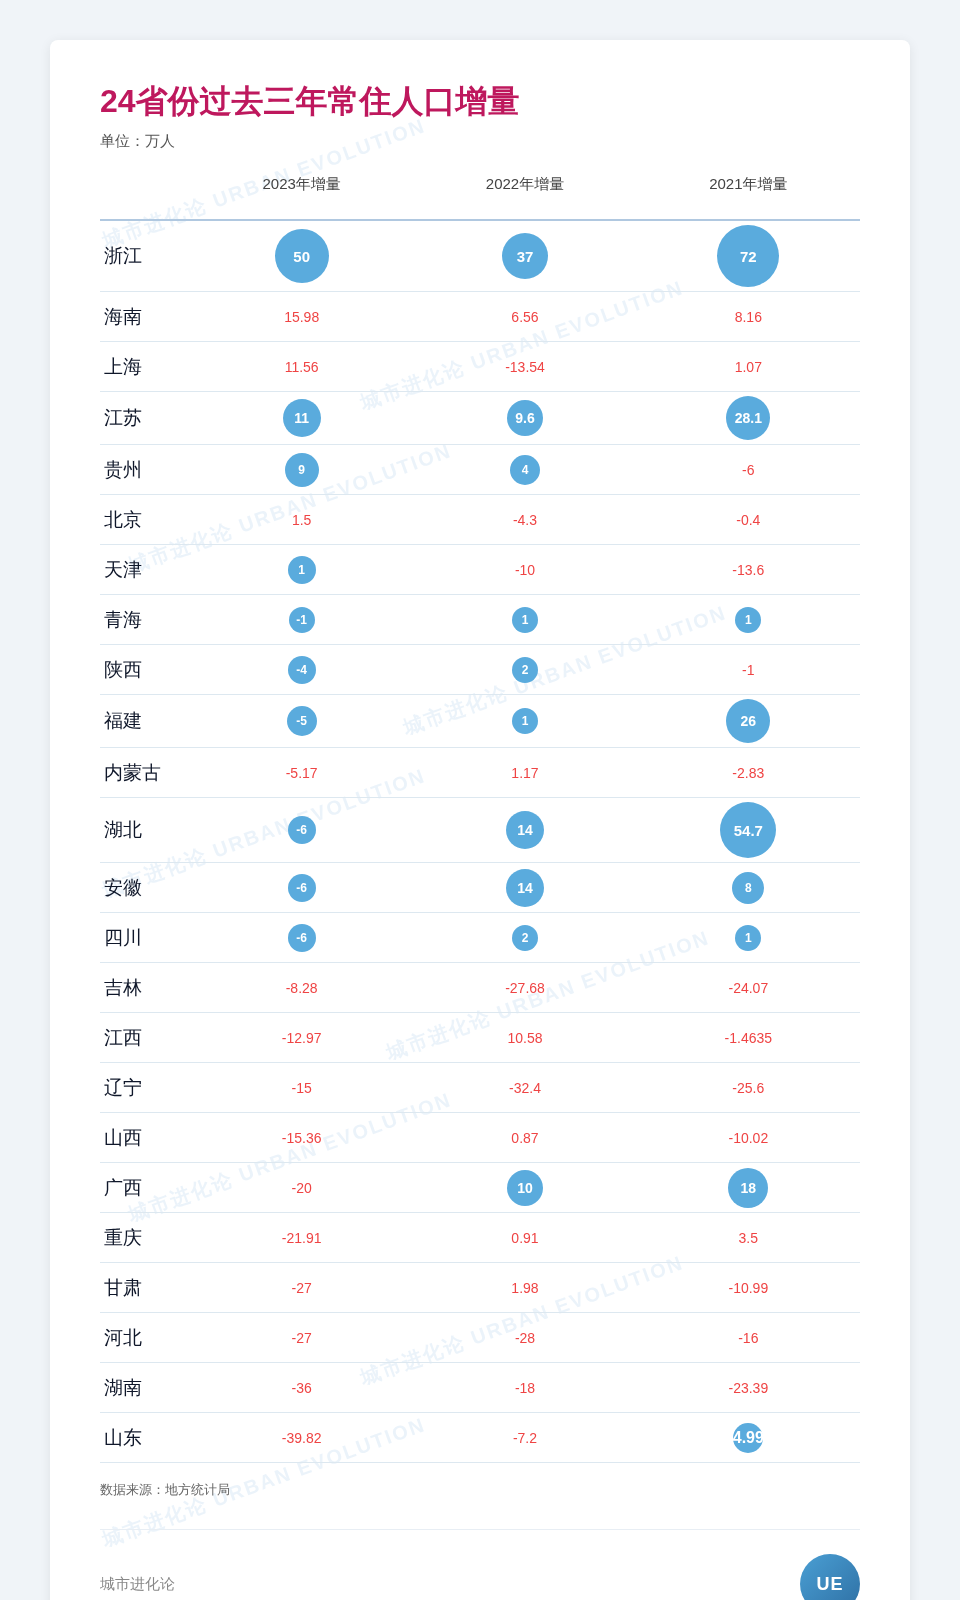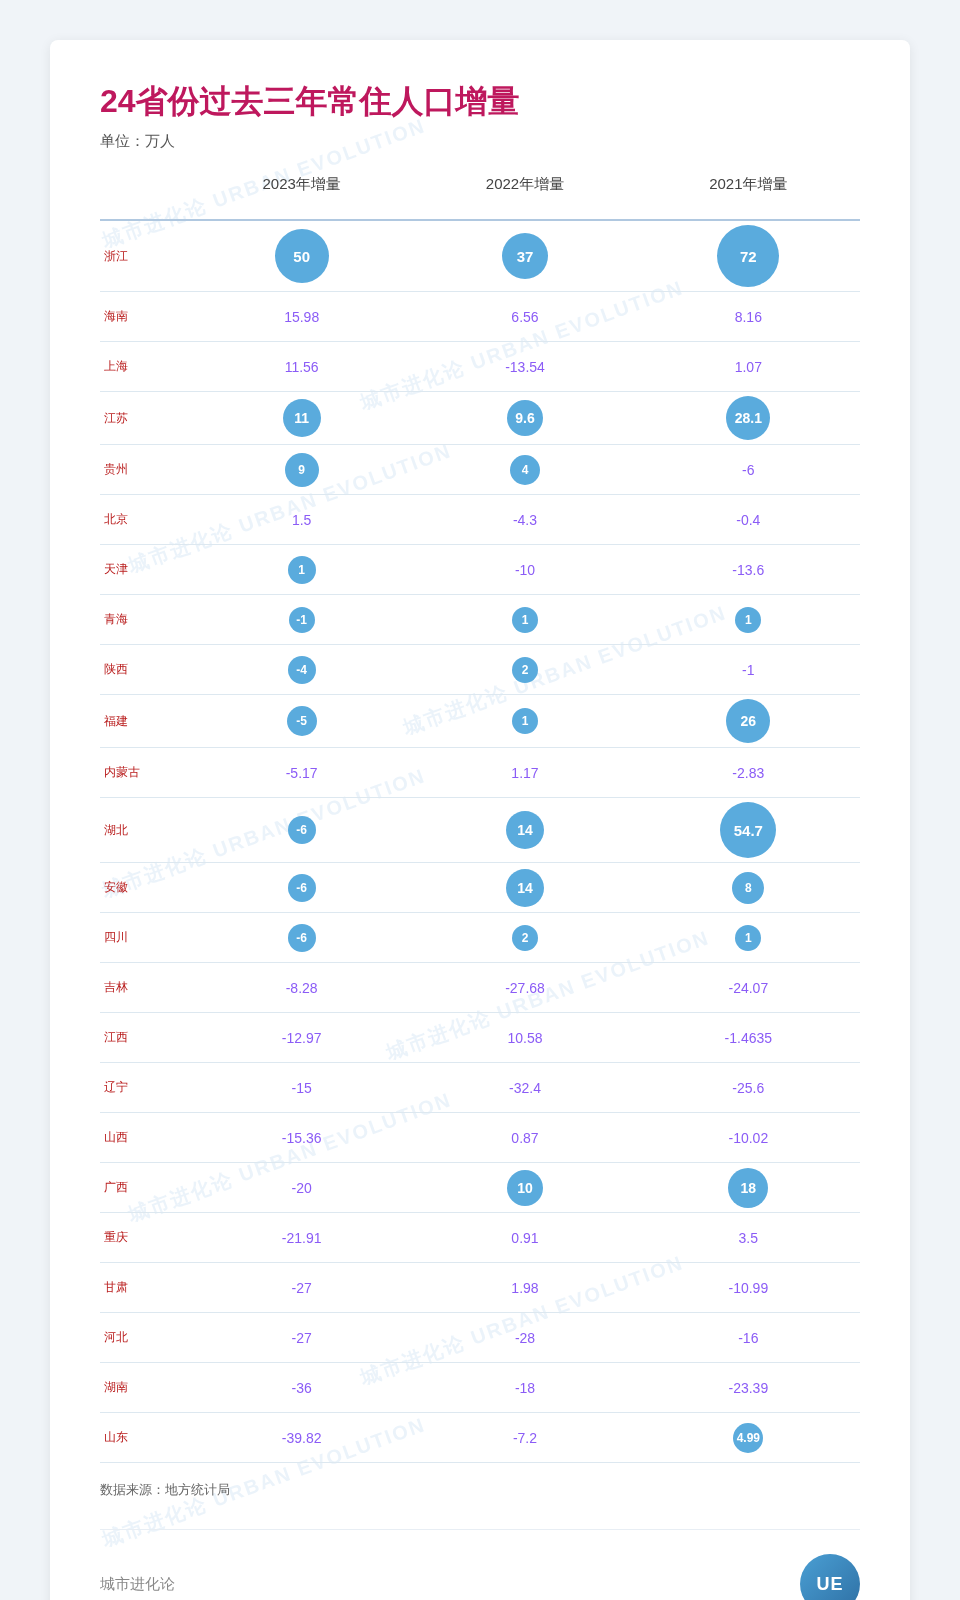--- a/index.html
+++ b/index.html
@@ -65,42 +65,42 @@
     .col-header:first-child { text-align: left; }
     .data-row {
       display: grid;
       grid-template-columns: 90px 1fr 1fr 1fr;
       align-items: center;
       border-bottom: 1px solid #dde8f0;
       min-height: 50px;
       padding: 4px 0;
     }
     .row-label {
-      font-size: 12px;
-      color: #b91c1c;
+      font-size: 19px;
+      color: #0f172a;
       padding-left: 4px;
     }
     .cell {
       display: flex;
       justify-content: center;
       align-items: center;
     }
     .bubble {
       border-radius: 50%;
       background: #5aabdd;
       color: #fff;
       font-weight: bold;
       display: flex;
       align-items: center;
       justify-content: center;
       font-size: 13px;
     }
     .plain-value {
       font-size: 14px;
-      color: #8b5cf6;
+      color: #ef4444;
       text-align: center;
     }
     .footer-source {
       font-size: 13px;
       color: #666;
       margin-top: 18px;
     }
     .footer-brand {
       display: flex;
       justify-content: space-between;
@@ -434,21 +434,21 @@
           </div>
           <div class="data-row">
             <div class="row-label">山东</div>
             <div class="cell">
               <span class="plain-value">-39.82</span>
             </div>
             <div class="cell">
               <span class="plain-value">-7.2</span>
             </div>
             <div class="cell">
-              <div class="bubble" style="width: 30px; height: 30px; font-size: 12px;">4.99</div>
+              <div class="bubble" style="width: 30px; height: 30px; font-size: 16px;">4.99</div>
             </div>
           </div>
         </div>
     </div>
 
     <div class="footer-source">数据来源：地方统计局</div>
 
     <div class="footer-brand">
       <span class="brand-name">城市进化论</span>
       <div class="ue-logo">UE</div>

